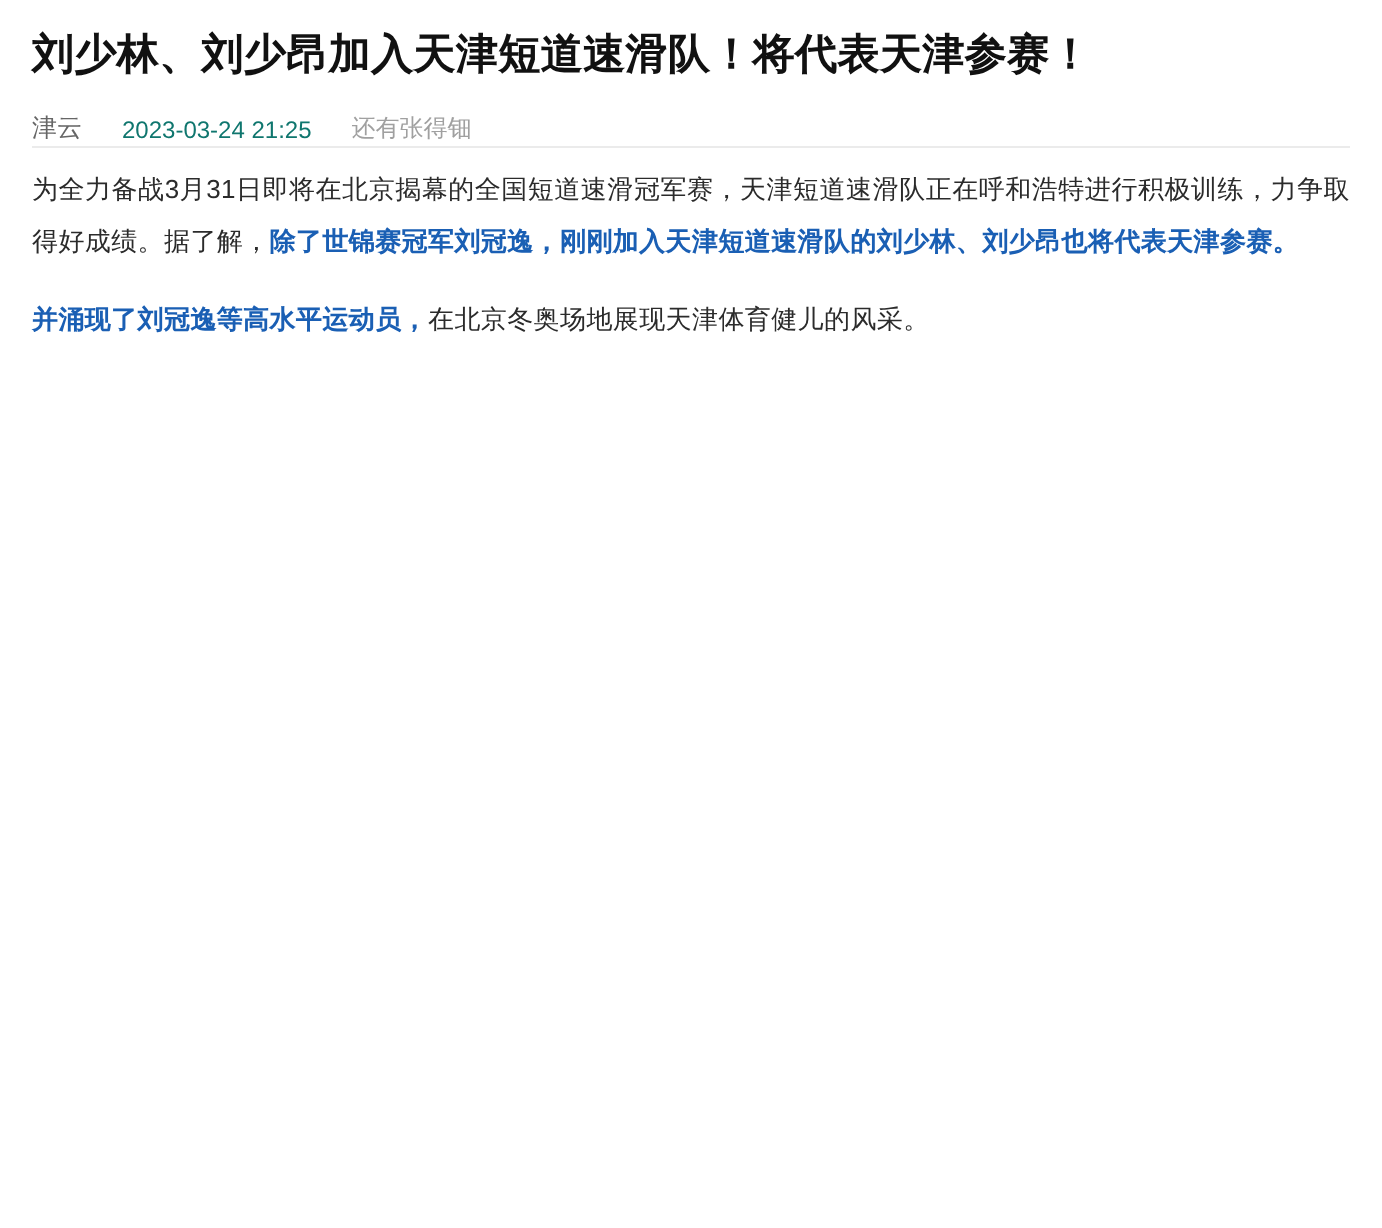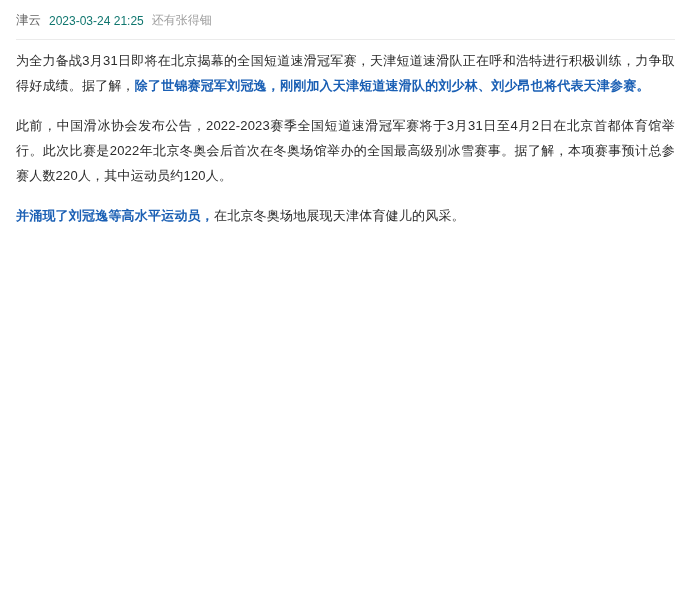--- a/index.html
+++ b/index.html
@@ -23,24 +23,23 @@
     font-size: 21px;
     font-weight: bold;
     line-height: 1.35;
     color: #111111;
     letter-spacing: 0.2px;
     margin: 2px 0 14px 0;
   }
   .meta {
     display: flex;
     align-items: center;
-    gap: 8px;
+    gap: 20px;
     font-size: 12px;
     color: #999999;
-    padding-bottom: 10px;
     border-bottom: 1px solid #ebebeb;
   }
   .meta .source {
     color: #666666;
     font-size: 12.5px;
   }
   .meta .time {
     color: #0f766e;
   }
   .meta .location {
@@ -63,26 +62,26 @@
   }
   .para.last {
     margin-bottom: 0;
   }
 </style>
 </head>
 <body>
 
 <div class="page">
 
+  <h1 class="headline">刘少林、刘少昂加入天津短道速滑队！将代表天津参赛！</h1>
 
   <div class="meta">
     <span class="source">津云</span>
     <span class="time">2023-03-24 21:25</span>
     <span class="location">还有张得钿</span>
   </div>
 
   <div class="article">
     <p class="para" id="para-1"><span class="normaltxt">为全力备战3月31日即将在北京揭幕的全国短道速滑冠军赛，天津短道速滑队正在呼和浩特进行积极训练，力争取得好成绩。据了解，</span><span class="hl">除了世锦赛冠军刘冠逸，刚刚加入天津短道速滑队的刘少林、刘少昂也将代表天津参赛。</span></p>
-    <p class="para" id="para-2"><span class="normaltxt">此前，中国滑冰协会发布公告，2022-2023赛季全国短道速滑冠军赛将于3月31日至4月2日在北京首都体育馆举行。此次比赛是2022年北京冬奥会后首次在冬奥场馆举办的全国最高级别冰雪赛事。据了解，本项赛事预计总参赛人数220人，其中运动员约120人。</span></p>
     <p class="para last" id="para-5"><span class="hl">并涌现了刘冠逸等高水平运动员，</span><span class="normaltxt">在北京冬奥场地展现天津体育健儿的风采。</span></p>
   </div>
 
 </div>
 
 </body></html>

